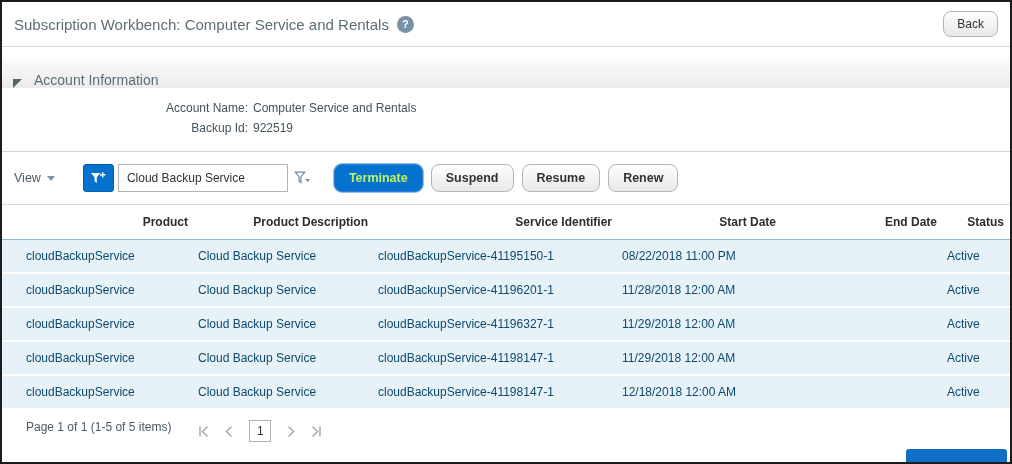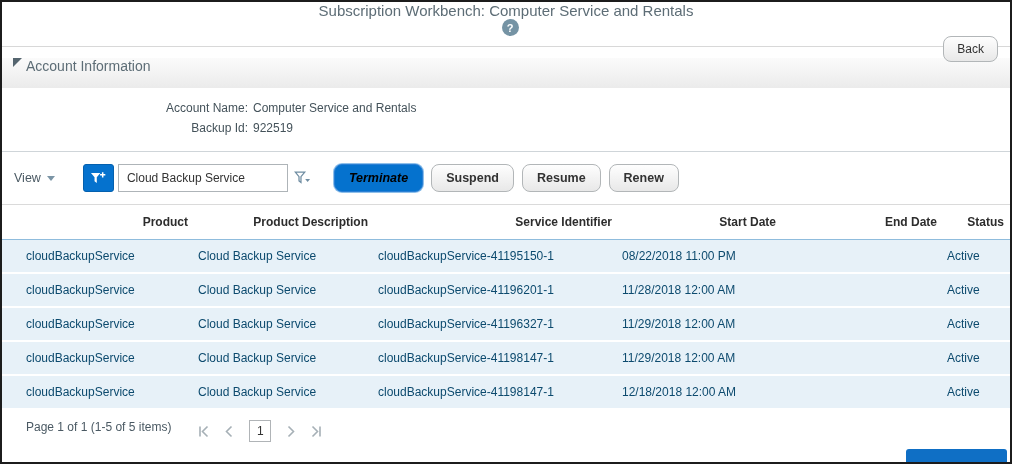--- a/index.html
+++ b/index.html
@@ -1,41 +1,41 @@
 <!DOCTYPE html>
 <html><head>
 <meta charset="utf-8">
 <style>
   * { box-sizing: border-box; margin: 0; padding: 0; }
   body { margin: 0; background: #fff; font-family: "Liberation Sans", sans-serif; }
   .app { position: relative; width: 1012px; height: 464px; border: 2px solid #1c1c1c; background: #fff; overflow: hidden; }
 
-  .top-header { display: flex; align-items: center; height: 44px; padding: 0 12px; flex-direction: column; }
+  .top-header { display: flex; align-items: center; height: 44px; padding: 0 12px; }
   .page-title { font-size: 15px; color: #5d6d76; }
   .help-icon { width: 17px; height: 17px; border-radius: 50%; background: #7593a4; color: #fff; font-size: 11px; font-weight: bold; display: flex; align-items: center; justify-content: center; margin-left: 8px; cursor: pointer; flex: none; }
   .btn { background: linear-gradient(#fefefe, #e8e8e8); border: 1px solid #b2b6b8; border-radius: 8px; padding: 5px 13px; font-size: 12px; color: #333; font-family: inherit; cursor: pointer; }
   .back-btn { margin-left: auto; }
   .divider { border-top: 1px solid #d8d8d8; }
 
-  .section-header { margin-top: 11px; height: 30px; display: flex; align-items: flex-start; gap: 4px; padding: 0 11px; background: linear-gradient(#fbfbfb, #ebebeb); cursor: pointer; }
+  .section-header { margin-top: 11px; height: 30px; display: flex; align-items: flex-end; gap: 12px; padding: 0 11px; background: linear-gradient(#fbfbfb, #ebebeb); cursor: pointer; }
   .tri { width: 0; height: 0; border-top: 9px solid #55656f; border-right: 9px solid transparent; }
   .section-title { font-size: 14px; color: #5d6d76; }
   .account-content { padding: 10px 0 13px; border-bottom: 1px solid #cfd5d9; }
   .account-row { display: flex; font-size: 12px; color: #44525a; line-height: 20px; }
   .account-label { width: 246px; text-align: right; }
   .account-value { padding-left: 5px; }
 
   .toolbar { display: flex; align-items: center; padding: 12px; border-bottom: 1px solid #dadada; }
   .view-ctl { display: flex; align-items: center; gap: 6px; font-size: 12.5px; color: #4a5963; margin-right: 28px; cursor: pointer; }
   .caret-down { width: 0; height: 0; border-left: 4px solid transparent; border-right: 4px solid transparent; border-top: 5px solid #7b95a6; }
   .filter-btn { width: 31px; height: 28px; background: #0572ce; border: 1px solid #0460ae; border-radius: 3px; display: flex; align-items: center; justify-content: center; cursor: pointer; flex: none; }
   .filter-input { width: 170px; height: 28px; border: 1px solid #aeb4b8; padding: 0 8px; font-size: 12px; color: #333; font-family: inherit; margin-left: 4px; }
   .qbe-btn { width: 30px; height: 28px; background: transparent; border: none; display: flex; align-items: center; justify-content: center; cursor: pointer; margin-right: 16px; }
   .action-btn { font-weight: bold; margin-right: 8px; padding: 6px 14px; font-size: 12.5px; }
-  .action-btn.primary { background: #0572ce; border-color: #2a7fd4; color: #000000; box-shadow: 0 0 0 1px #8fc0ea; font-style: italic; }
+  .action-btn.primary { background: #0572ce; border-color: #2a7fd4; color: #bef264; box-shadow: 0 0 0 1px #8fc0ea; }
 
   table { width: 100%; border-collapse: collapse; table-layout: fixed; }
   th { font-size: 12px; font-weight: bold; color: #2d2d2d; text-align: right; padding: 10px 6px 10px 0; border-bottom: 1px solid #8fbcdd; background: #fff; }
   td { font-size: 12px; color: #0c4a6e; padding: 9px 6px 9px 4px; background: #e7f1f8; border-bottom: 2px solid #fff; overflow: hidden; white-space: nowrap; }
   th:first-child, td:first-child { padding-left: 24px; }
 
   .footer { display: flex; align-items: flex-start; padding: 10px 24px; font-size: 12px; color: #4a5963; }
   .pagination { display: flex; align-items: center; margin-left: 26px; gap: 13px; }
   .page-icon { display: flex; cursor: pointer; }
   .page-box { width: 22px; height: 22px; border: 1px solid #b0b4b7; background: #fff; display: flex; align-items: center; justify-content: center; font-size: 12px; color: #333; cursor: text; }

